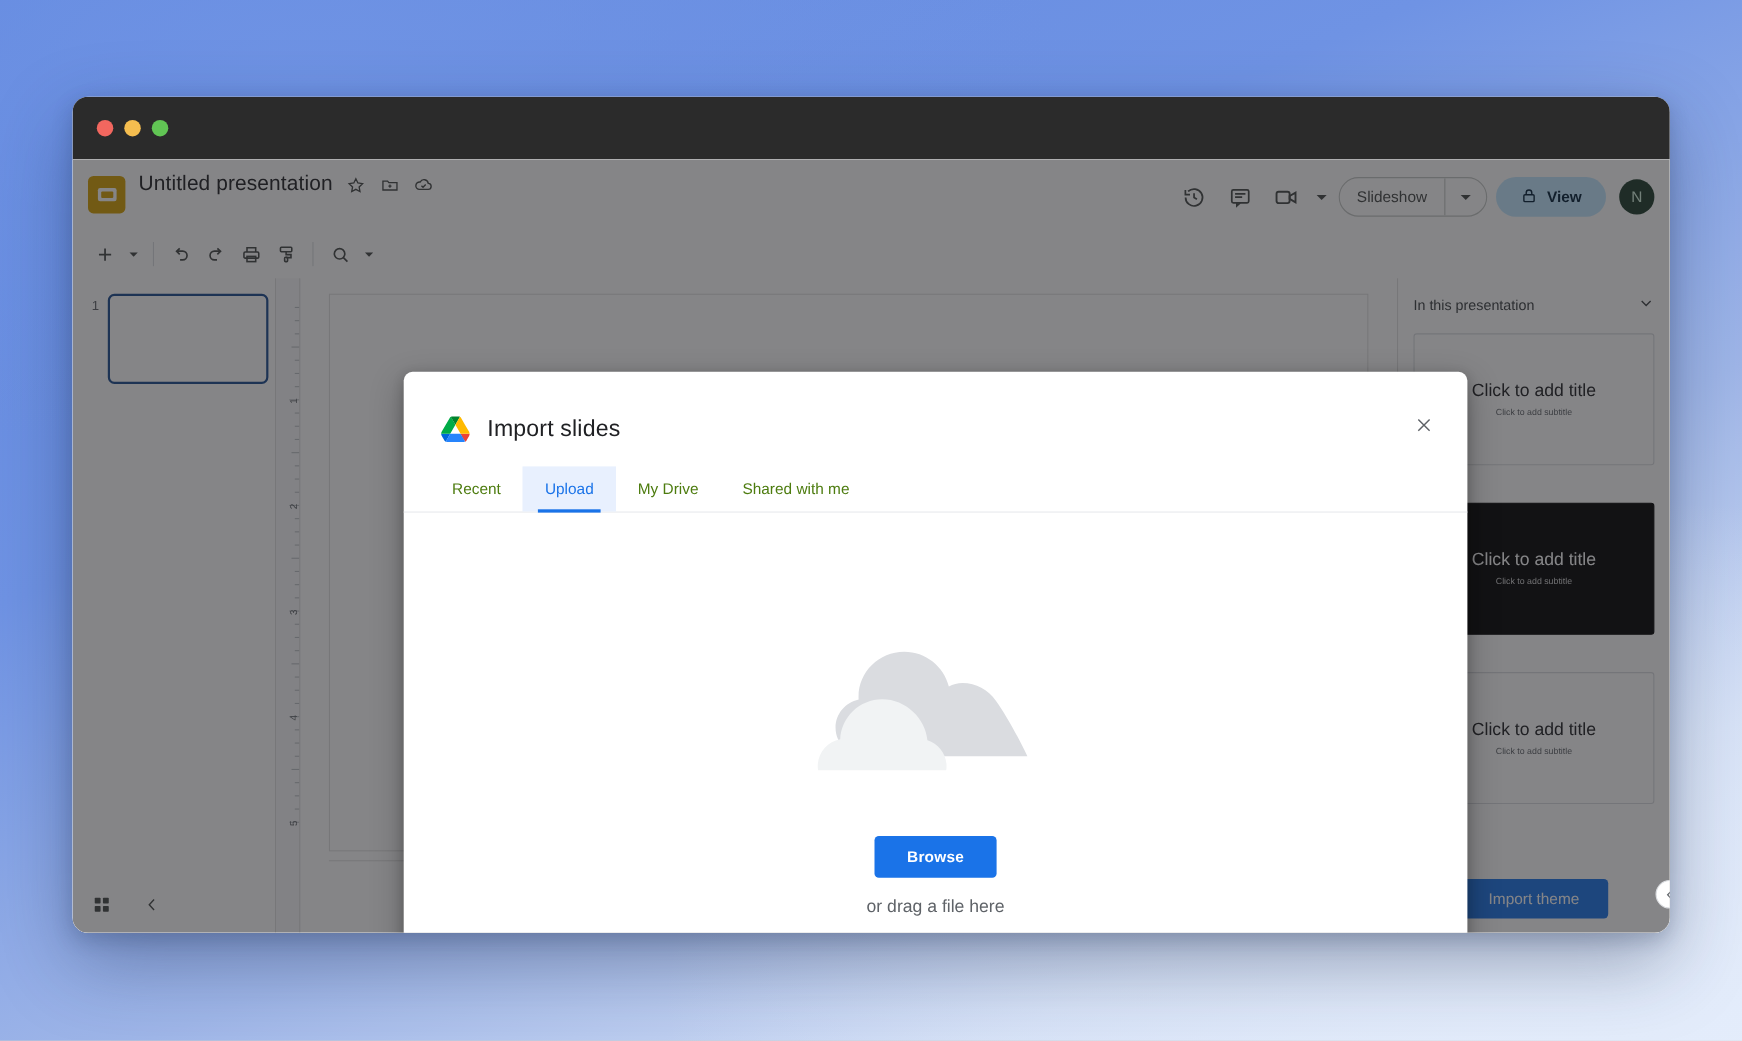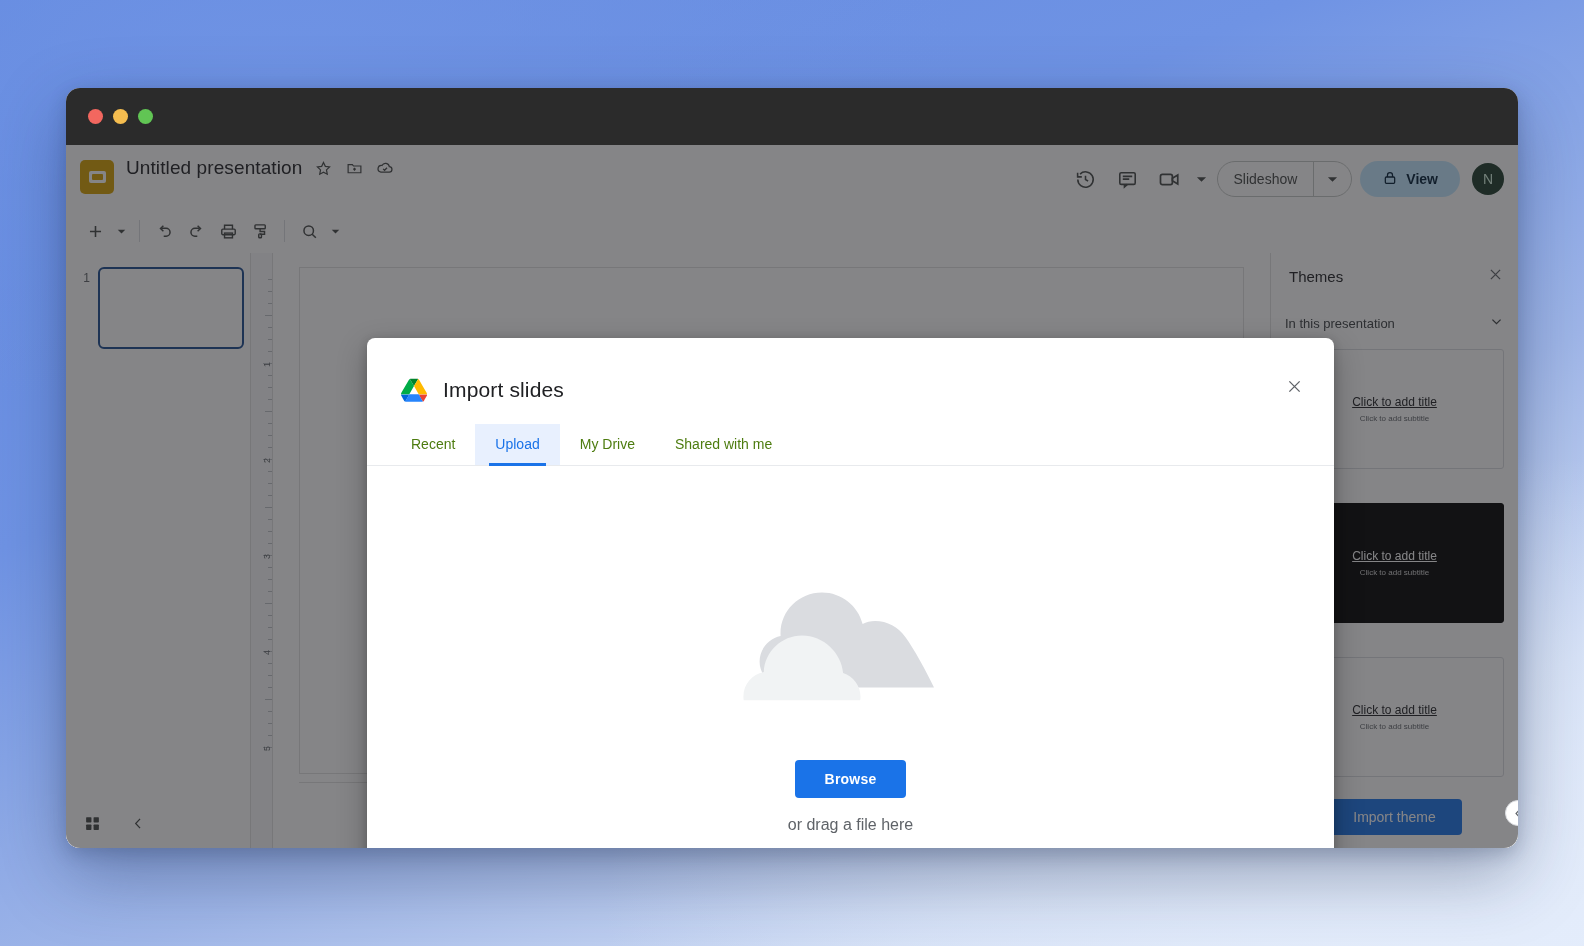--- a/index.html
+++ b/index.html
@@ -174,21 +174,21 @@
     font-size: 13px; color: #3c4043;
   }
   .theme-list { padding: 8px 14px 0 14px; }
   .theme-card {
     border: 1px solid #dadce0; border-radius: 3px;
     height: 120px; display: flex; flex-direction: column;
     align-items: center; justify-content: center;
     background: #fff; overflow: hidden;
   }
   .theme-card.dark { background: #000; border-color: #000; }
-  .theme-card .t1 { font-size: 12px; color: #202124; text-decoration: underline; }
+  .theme-card .t1 { font-size: 16px; color: #202124; }
   .theme-card .t2 { font-size: 8px; color: #5f6368; margin-top: 5px; }
   .theme-card.dark .t1 { color: #fff; }
   .theme-card.dark .t2 { color: #cfcfcf; }
   .theme-label { font-size: 12px; color: #3c4043; margin: 7px 0 13px 2px; }
   .themes-footer {
     position: absolute; left: 0; right: 0; bottom: 0;
     height: 62px; display: flex; align-items: center; justify-content: center;
     background: #fff;
   }
   .import-theme {
@@ -471,28 +471,20 @@
             <div class="tick" style="top: 470px; width: 4px;"></div>
             <div class="tick" style="top: 482px; width: 4px;"></div>
           </div>
         <div class="canvas-area">
           <div class="slide-canvas"></div>
           <div class="speaker-notes">Click to add speaker notes</div>
         </div>
       </div>
 
       <div class="themes">
-        <div class="themes-head">
-          <span class="themes-title">Themes</span>
-          <span style="color:#5f6368">
-            <svg width="17" height="17" viewBox="0 0 24 24" fill="none" stroke="currentColor" stroke-width="1.8">
-                <path d="M5.5 5.5l13 13M18.5 5.5l-13 13"></path>
-              </svg>
-          </span>
-        </div>
         <div class="themes-select">
           <span>In this presentation</span>
           <span>
             <svg width="15" height="15" viewBox="0 0 24 24" fill="none" stroke="currentColor" stroke-width="2">
                 <path d="M5.5 9l6.5 6.5L18.5 9"></path>
               </svg>
           </span>
         </div>
         <div class="theme-list">
           <div class="theme-card">

